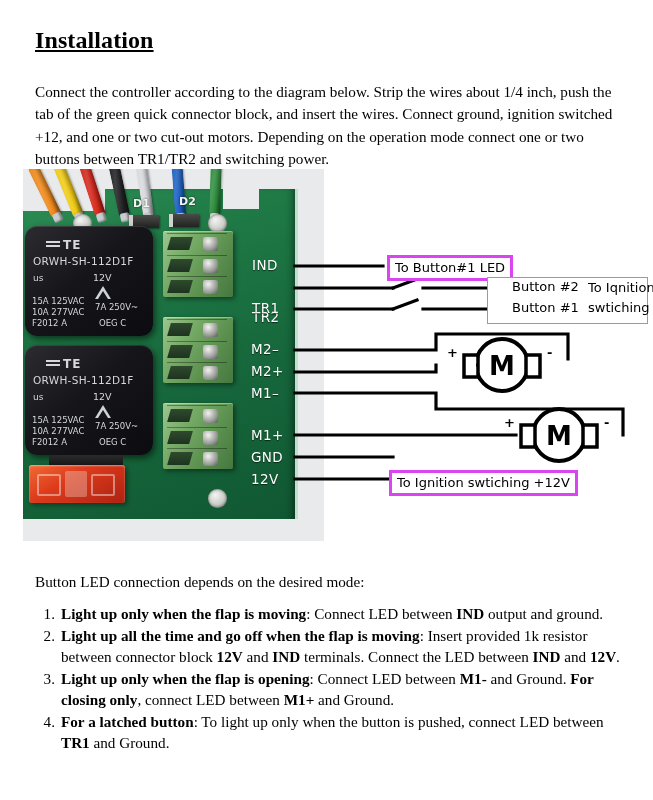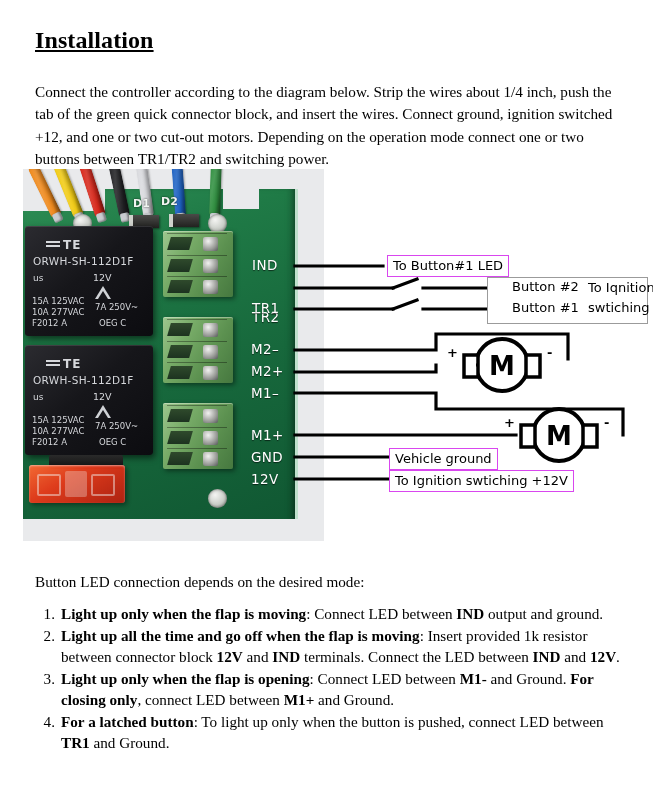--- a/index.html
+++ b/index.html
@@ -89,21 +89,21 @@
     background: #c9ccd0;
     border-radius: 2px;
     box-shadow: inset -2px -1px 2px rgba(0,0,0,.4);
   }
 
   .relay {
     position: absolute;
     width: 128px;
     height: 110px;
     background: linear-gradient(140deg, #2b2b30 0%, #16161a 45%, #0c0c10 100%);
-    border-radius: 3px;
+    border-radius: 12px;
     box-shadow: 2px 3px 6px rgba(0,0,0,.55), inset 0 1px 0 rgba(255,255,255,.12);
     color: #d6d8dc;
     font-family: "DejaVu Sans", sans-serif;
   }
   .relay .r-brand {
     position: absolute; left: 38px; top: 12px;
     font-size: 12px; font-weight: bold; letter-spacing: 1px;
   }
   .relay .r-brand::before {
     content: "";
@@ -247,21 +247,21 @@
     position: absolute;
     left: 0; top: 0;
     width: 625px; height: 375px;
     pointer-events: none;
   }
   .schem svg { display: block; }
 
   .callout {
     position: absolute;
     background: #ffffff;
-    border: 1px solid #d946ef;
+    border: 3px solid #d946ef;
     font-family: "DejaVu Sans", sans-serif;
     font-size: 13px;
     line-height: 15px;
     color: #000;
     padding: 2px 5px 3px 5px;
     white-space: nowrap;
   }
   .ign-box {
     position: absolute;
     background: #ffffff;
@@ -335,21 +335,21 @@
         <div class="wire" style="left: 186px; top: -10px; background: linear-gradient(100deg, rgb(47, 143, 63) 0%, rgba(255, 255, 255, 0.133) 35%, rgb(47, 143, 63) 70%, rgba(0, 0, 0, 0.333) 100%) rgb(47, 143, 63); transform: rotate(2deg);"></div>
       </div>
 
     <div class="hole" style="left:50px;  top:45px;"></div>
     <div class="hole" style="left:185px; top:45px;"></div>
     <div class="hole" style="left:185px; top:320px;"></div>
 
     <div class="diode" style="left:106px; top:46px;"></div>
     <div class="diode" style="left:146px; top:45px;"></div>
     <div class="diode-label" style="left:110px; top:28px;">D1</div>
-    <div class="diode-label" style="left:138px; top:26px;">D2</div>
+    <div class="diode-label" style="left:156px; top:26px;">D2</div>
 
     <div class="relay" style="left:2px; top:57px;">
       <div class="r-brand">TE</div>
       <div class="r-model">ORWH-SH-112D1F</div>
       <div class="r-ul">us</div>
       <div class="r-volt">12V</div>
       <div class="r-tri"></div>
       <div class="r-spec1">15A 125VAC</div>
       <div class="r-spec2">10A 277VAC</div>
       <div class="r-spec3">F2012  A</div>
@@ -452,21 +452,20 @@
   <div class="sign" style="left:581px; top:246px;">-</div>
 
   <div class="callout" style="left:364px; top:86px;">To Button#1 LED</div>
 
   <div class="ign-box" style="left:464px; top:108px; width:159px; height:45px;"></div>
   <div class="ign-text" style="left:469px; top:110px;">Button #2</div>
   <div class="ign-text" style="left:469px; top:131px;">Button #1</div>
   <div class="ign-text" style="left:545px; top:111px;">To Iqnition</div>
   <div class="ign-text" style="left:545px; top:131px;">swtiching +12V</div>
 
-  <div class="callout" style="left:366px; top:279px;">Vehicle ground</div>
   <div class="callout" style="left:366px; top:301px;">To Ignition swtiching +12V</div>
 </div>
 
 <div class="lead-line">Button LED connection depends on the desired mode:</div>
 <div class="modes" id="modes-host">
     <div class="mode-item"><span class="mode-num">1.</span><b>Light up only when the flap is moving</b><span>: Connect LED between </span><b>IND</b><span> output and ground.</span></div>
     <div class="mode-item"><span class="mode-num">2.</span><b>Light up all the time and go off when the flap is moving</b><span>: Insert provided 1k resistor between connector block </span><b>12V</b><span> and </span><b>IND</b><span> terminals. Connect the LED between </span><b>IND</b><span> and </span><b>12V</b><span>.</span></div>
     <div class="mode-item"><span class="mode-num">3.</span><b>Light up only when the flap is opening</b><span>: Connect LED between </span><b>M1-</b><span> and Ground. </span><b>For closing only</b><span>, connect LED between </span><b>M1+</b><span> and Ground.</span></div>
     <div class="mode-item"><span class="mode-num">4.</span><b>For a latched button</b><span>: To light up only when the button is pushed, connect LED between </span><b>TR1</b><span> and Ground.</span></div>
   </div>

